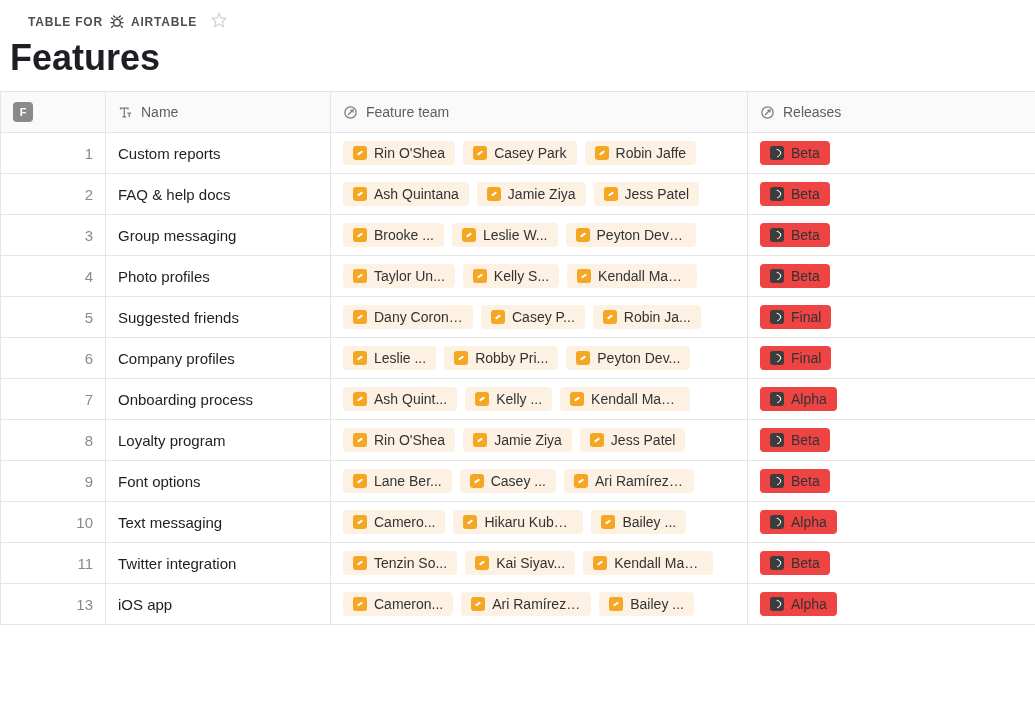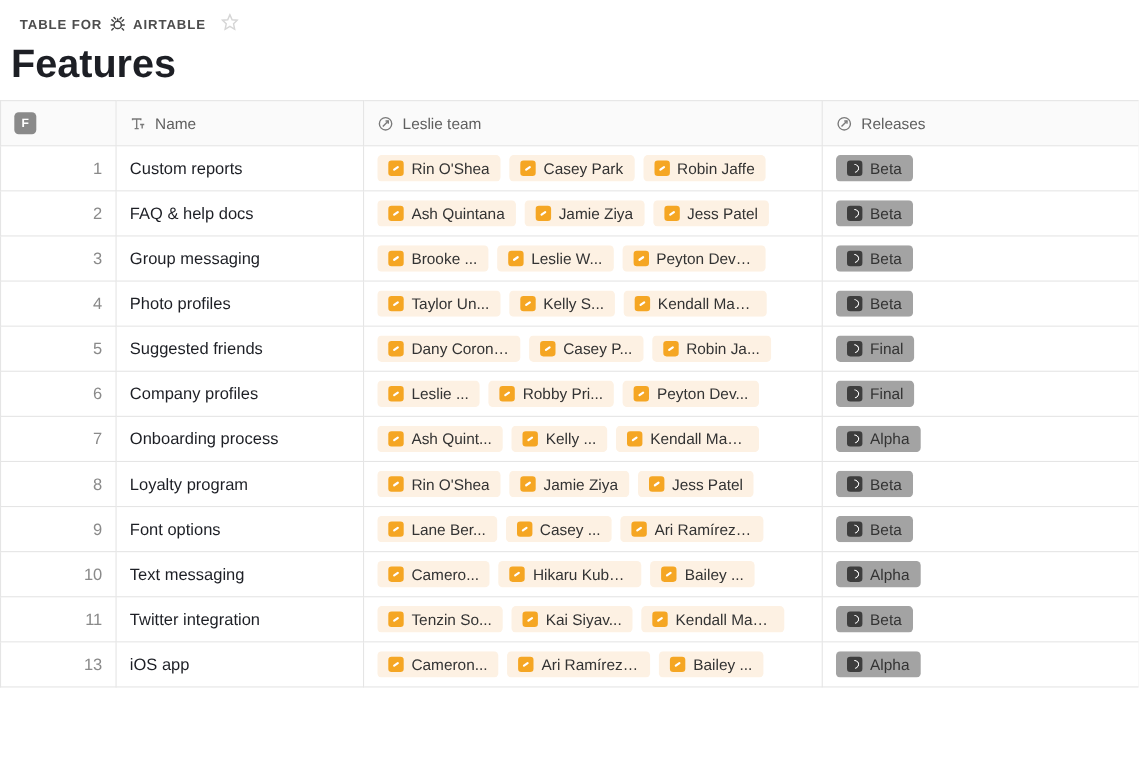--- a/index.html
+++ b/index.html
@@ -12,21 +12,21 @@
       background: #fff;
       color: #1d1f25;
       width: 1035px;
       height: 708px;
       overflow: hidden;
     }
     .breadcrumb {
       display: flex;
       align-items: center;
       gap: 6px;
-      padding: 12px 10px 4px 18px;
+      padding: 12px 10px 4px 28px;
       font-size: 12px;
       letter-spacing: 0.8px;
       color: #4d4d4d;
       font-weight: 600;
     }
     .breadcrumb .bug-icon {
       display: inline-flex;
       align-items: center;
       color: #444;
     }
@@ -129,21 +129,21 @@
     }
     .tag-label {
       overflow: hidden;
       text-overflow: ellipsis;
       white-space: nowrap;
     }
     .tag.team {
       background: #fdf1e3;
     }
     .tag.release {
-      background: #a3a3a3;
+      background: #ef4444;
     }
     .dot {
       display: inline-flex;
       width: 14px;
       height: 14px;
       border-radius: 3px;
       flex-shrink: 0;
       position: relative;
     }
     .dot.orange {
@@ -240,21 +240,21 @@
       </th>
       <th>
         <div class="th-inner">
           <span class="hdr-icon">
             <svg width="15" height="15" viewBox="0 0 24 24" fill="none" stroke="currentColor" stroke-width="2">
                 <circle cx="12" cy="12" r="9"></circle>
                 <path d="M8 16l8-8"></path>
                 <path d="M12 8h4v4"></path>
               </svg>
           </span>
-          <span>Leslie team</span>
+          <span>Feature team</span>
         </div>
       </th>
       <th>
         <div class="th-inner">
           <span class="hdr-icon">
             <svg width="15" height="15" viewBox="0 0 24 24" fill="none" stroke="currentColor" stroke-width="2">
                 <circle cx="12" cy="12" r="9"></circle>
                 <path d="M8 16l8-8"></path>
                 <path d="M12 8h4v4"></path>
               </svg>

